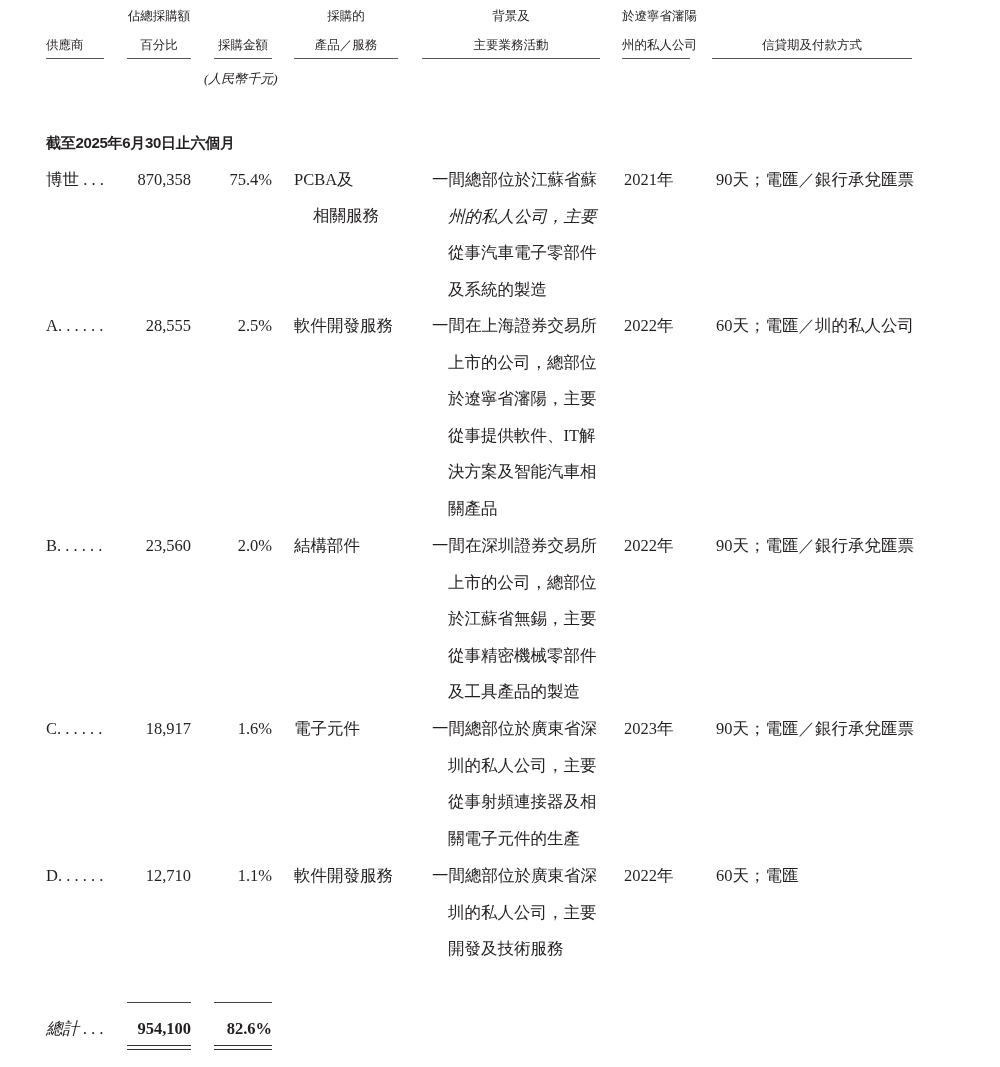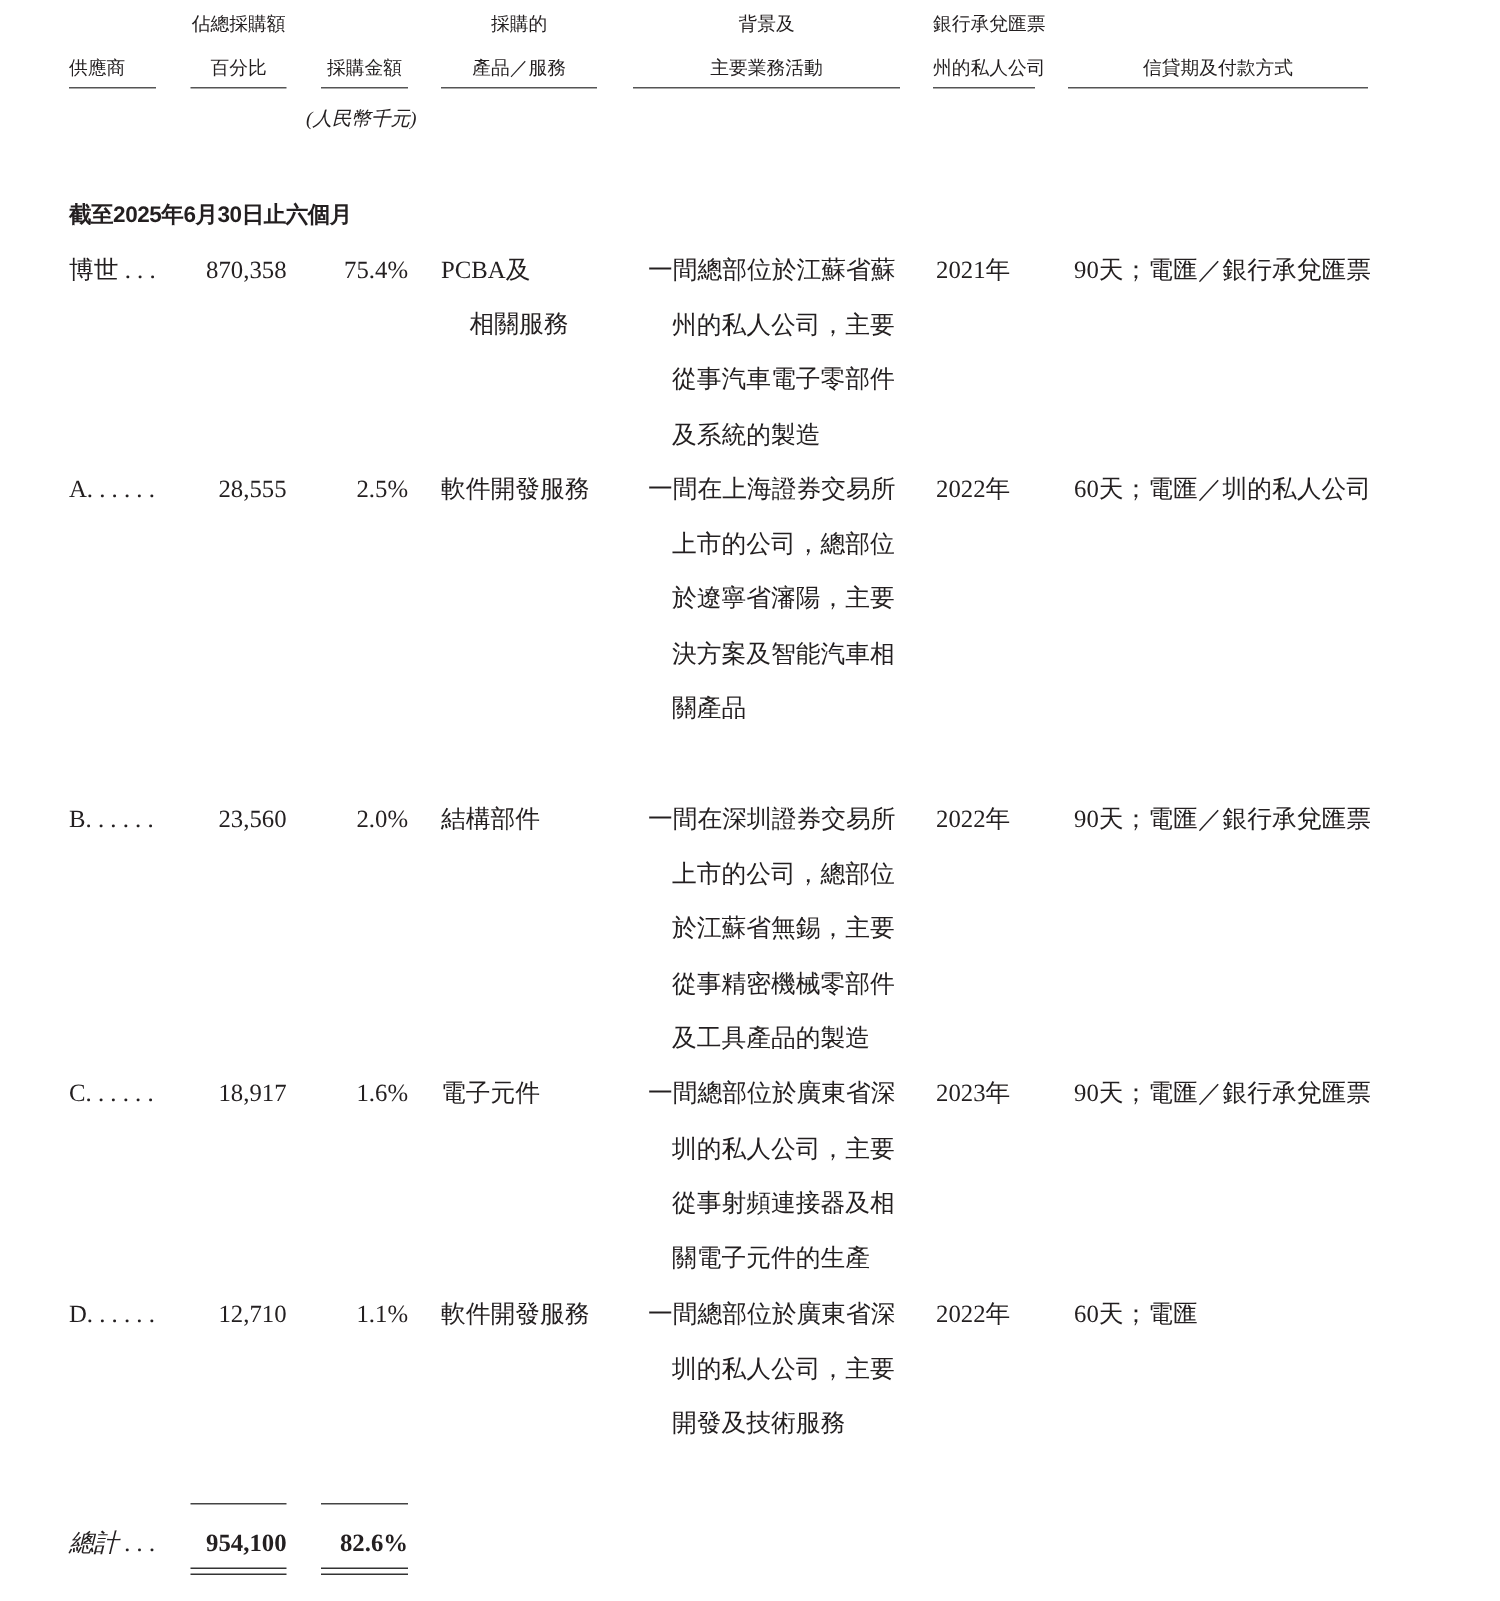--- a/index.html
+++ b/index.html
@@ -39,57 +39,58 @@
   <div class="abs unit" style="left:204px; top:70px;">(人民幣千元)</div>
 
   <div class="abs hdr" style="left:294px; top:8px; width:104px;">採購的</div>
   <div class="abs hdr" style="left:294px; top:37px; width:104px;">產品／服務</div>
   <div class="hline" style="left:294px; top:58px; width:104px;"></div>
 
   <div class="abs hdr" style="left:422px; top:8px; width:178px;">背景及</div>
   <div class="abs hdr" style="left:422px; top:37px; width:178px;">主要業務活動</div>
   <div class="hline" style="left:422px; top:58px; width:178px;"></div>
 
-  <div class="abs hdr" style="left:622px; top:8px; width:68px;">銀行承兌匯票</div>
+  <div class="abs hdr" style="left:622px; top:8px; width:68px;">於遼寧省瀋陽</div>
   <div class="abs hdr" style="left:622px; top:37px; width:68px;">州的私人公司</div>
   <div class="hline" style="left:622px; top:58px; width:68px;"></div>
 
   <div class="abs hdr" style="left:712px; top:37px; width:200px;">信貸期及付款方式</div>
   <div class="hline" style="left:712px; top:58px; width:200px;"></div>
 </div>
 
 <div class="abs period" style="left:46px; top:134px;">截至2025年6月30日止六個月</div>
 
 <div>
 
   <div>
     <div class="abs cell" style="left:46px; top:162px;">博世 . . .</div>
     <div class="abs cell right" style="left:120px; top:162px; width:71px;">870,358</div>
     <div class="abs cell right" style="left:200px; top:162px; width:72px;">75.4%</div>
     <div class="abs cell" style="left:294px; top:162px;">PCBA及</div>
     <div class="abs cell" style="left:313px; top:198px;">相關服務</div>
     <div class="abs" style="left:432px; top:162px;">
       <div class="desc-line">一間總部位於江蘇省蘇</div>
-      <div class="desc-line" style="padding-left:16px;">州的私人公司，主要</div>
+      <div class="desc-line" style="padding-left:16px;font-style:italic;">州的私人公司，主要</div>
       <div class="desc-line" style="padding-left:16px;">從事汽車電子零部件</div>
       <div class="desc-line" style="padding-left:16px;">及系統的製造</div>
     </div>
     <div class="abs cell" style="left:624px; top:162px;">2021年</div>
     <div class="abs cell" style="left:716px; top:162px;">90天；電匯／銀行承兌匯票</div>
   </div>
 
   <div>
     <div class="abs cell" style="left:46px; top:308px;">A. . . . . .</div>
     <div class="abs cell right" style="left:120px; top:308px; width:71px;">28,555</div>
     <div class="abs cell right" style="left:200px; top:308px; width:72px;">2.5%</div>
     <div class="abs cell" style="left:294px; top:308px;">軟件開發服務</div>
     <div class="abs" style="left:432px; top:308px;">
       <div class="desc-line">一間在上海證券交易所</div>
       <div class="desc-line" style="padding-left:16px;">上市的公司，總部位</div>
       <div class="desc-line" style="padding-left:16px;">於遼寧省瀋陽，主要</div>
+      <div class="desc-line" style="padding-left:16px;">從事提供軟件、IT解</div>
       <div class="desc-line" style="padding-left:16px;">決方案及智能汽車相</div>
       <div class="desc-line" style="padding-left:16px;">關產品</div>
     </div>
     <div class="abs cell" style="left:624px; top:308px;">2022年</div>
     <div class="abs cell" style="left:716px; top:308px;">60天；電匯／圳的私人公司</div>
   </div>
 
   <div>
     <div class="abs cell" style="left:46px; top:528px;">B. . . . . .</div>
     <div class="abs cell right" style="left:120px; top:528px; width:71px;">23,560</div>

